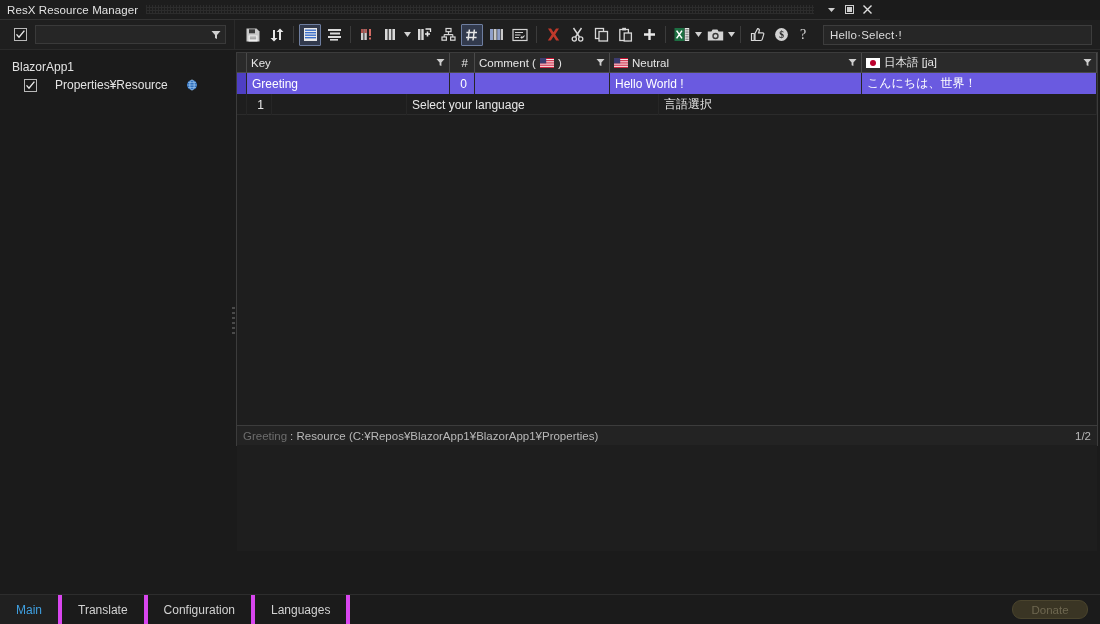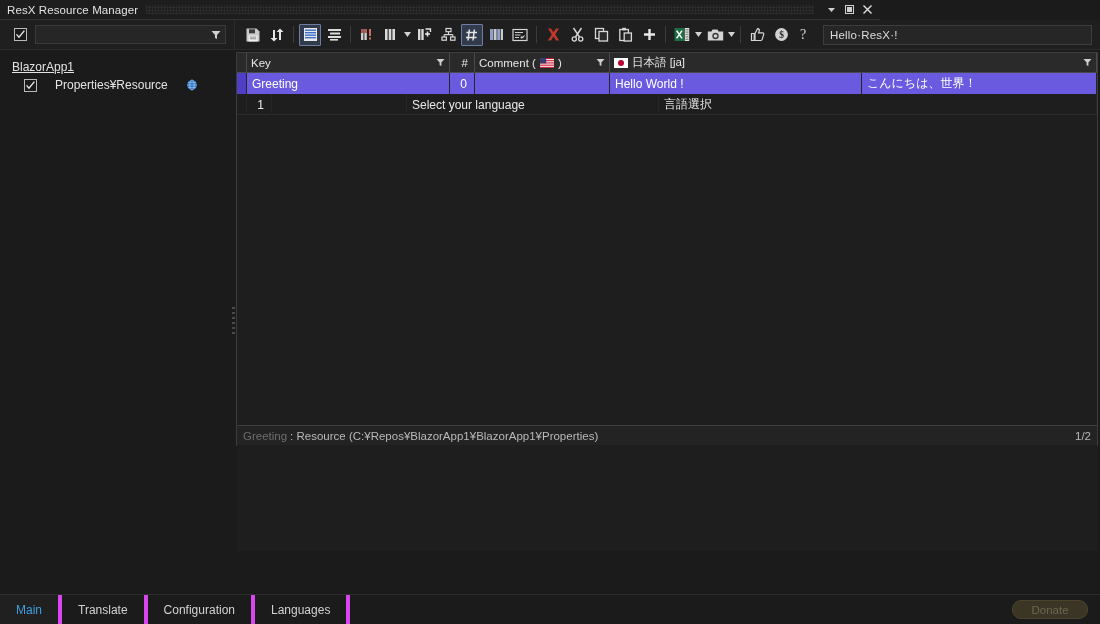--- a/index.html
+++ b/index.html
@@ -76,21 +76,21 @@
     margin-left: 10px; flex: 1; height: 20px; background: #262626; border: 1px solid #3d3d3d;
     display:flex; align-items:center; padding: 0 6px; margin-right: 8px;
     font-size: 11.5px; color: #dcdcdc; letter-spacing:.2px; overflow:hidden; white-space:nowrap;
   }
 
   
   #leftpanel {
     position:absolute; left:0; top:50px; width:231px; height:544px;
     background:#1b1b1b; padding: 8px 0 0 8px;
   }
-  .tree-root { font-size:12px; color:#e3e3e3; padding: 2px 0 4px 4px; text-decoration: underline; }
+  .tree-root { font-size:12px; color:#e3e3e3; padding: 2px 0 4px 4px; }
   .tree-child { display:flex; align-items:center; gap:18px; padding-left:16px; }
   .tree-child .label { font-size:12px; color:#e3e3e3; white-space:nowrap; }
   .globe-ic { width:12px; height:12px; display:block; }
 
   
   #splitter {
     position:absolute; left:231px; top:50px; width:5px; height:544px; background:#1b1b1b;
     display:flex; align-items:center; justify-content:center;
   }
   #splitter .grip { width:3px; height:30px;
@@ -400,21 +400,21 @@
     <div class="tbtn">
       <svg width="15" height="15" viewBox="0 0 15 15">
         <circle cx="7.5" cy="7.5" r="6.4" fill="#d2d2d2"></circle>
         <text x="7.5" y="11.2" font-size="9.5" font-family="Liberation Serif, serif" font-weight="bold" fill="#2a2a2a" text-anchor="middle">$</text>
       </svg>
     </div>
 
     <div class="qmark">?</div>
   </div>
 
-  <div id="toolbar-text">Hello·ResX·!</div>
+  <div id="toolbar-text">Hello·Select·!</div>
 </div>
 
 <div id="leftpanel">
   <div class="tree-root">BlazorApp1</div>
   <div class="tree-child">
     <span class="chk">
       <svg width="11" height="11" viewBox="0 0 11 11">
           <path d="M1.5 5.4 L4 8.2 L9.4 1.6" stroke="#e8e8e8" stroke-width="1.4" fill="none"></path>
         </svg>
     </span>
@@ -467,20 +467,41 @@
         </svg>
       </span>
       <span>)</span>
       <span class="hf">
         <svg width="9" height="9" viewBox="0 0 10 10">
             <path d="M0.5 1 L9.5 1 L6 5 L6 9 L4 8 L4 5 Z" fill="#cfcfcf"></path>
           </svg>
       </span>
     </div>
 
+    <div class="hcell c-neu">
+      <span>
+        <svg class="flag" viewBox="0 0 14 10">
+          <rect width="14" height="10" fill="#ffffff"></rect>
+          <g fill="#c8102e">
+              <rect y="0" width="14" height="1.1"></rect>
+              <rect y="2.2" width="14" height="1.1"></rect>
+              <rect y="4.4" width="14" height="1.1"></rect>
+              <rect y="6.6" width="14" height="1.1"></rect>
+              <rect y="8.8" width="14" height="1.1"></rect>
+            </g>
+          <rect width="6.2" height="5.4" fill="#3c3b6e"></rect>
+        </svg>
+      </span>
+      <span>Neutral</span>
+      <span class="hf">
+        <svg width="9" height="9" viewBox="0 0 10 10">
+            <path d="M0.5 1 L9.5 1 L6 5 L6 9 L4 8 L4 5 Z" fill="#cfcfcf"></path>
+          </svg>
+      </span>
+    </div>
 
     <div class="hcell c-ja">
       <span>
         <svg class="flag" viewBox="0 0 14 10">
           <rect width="14" height="10" fill="#ffffff"></rect>
           <circle cx="7" cy="5" r="3" fill="#bc002d"></circle>
         </svg>
       </span>
       <span>日本語 [ja]</span>
       <span class="hf">

